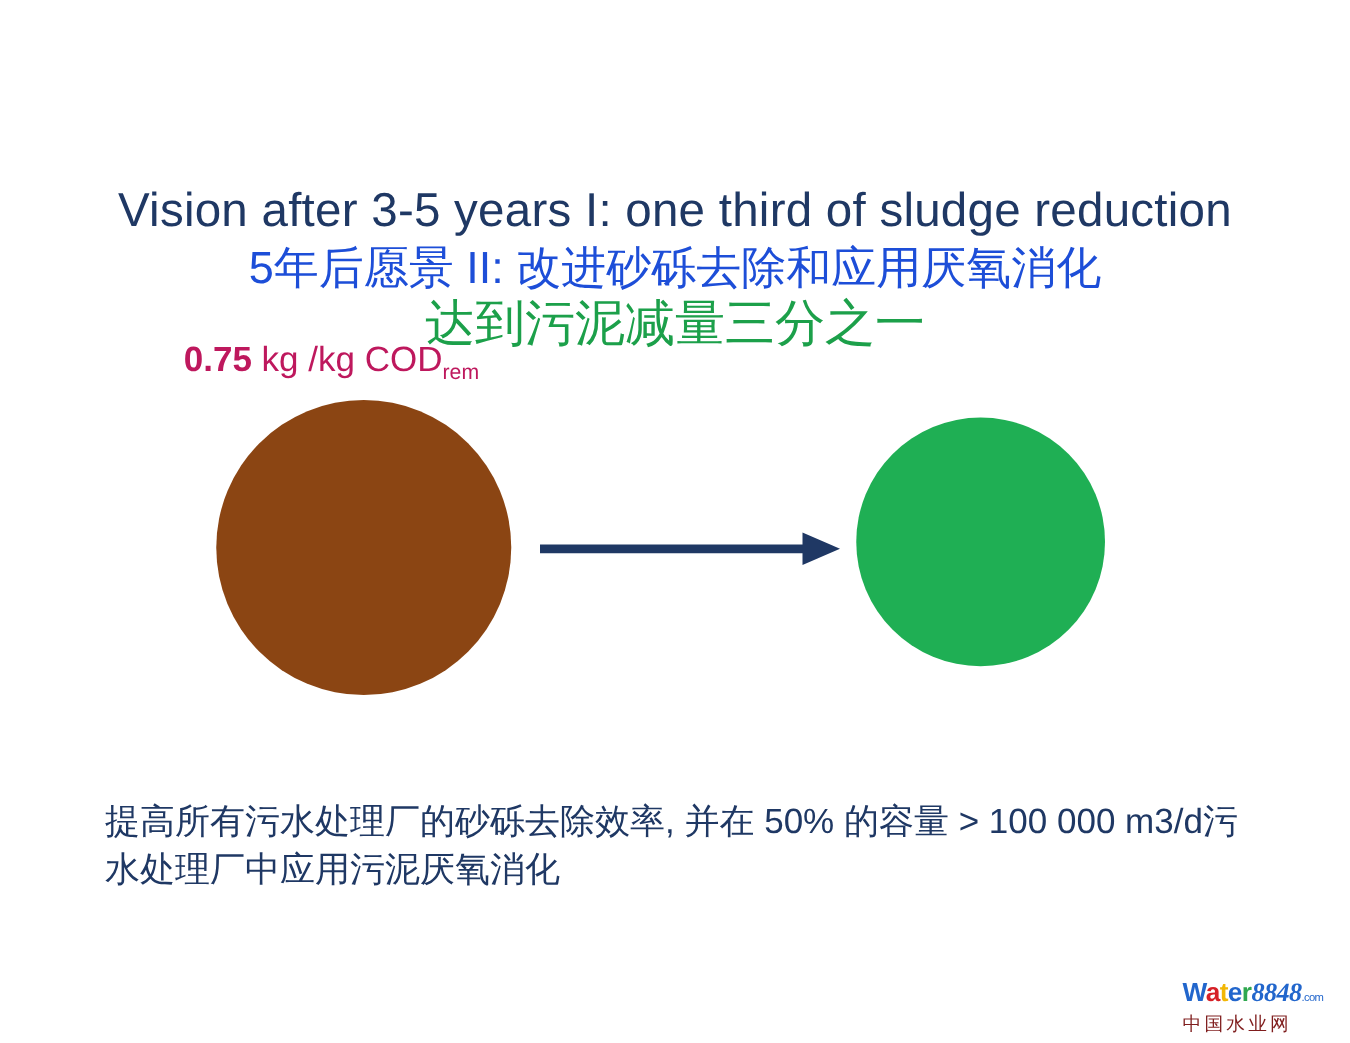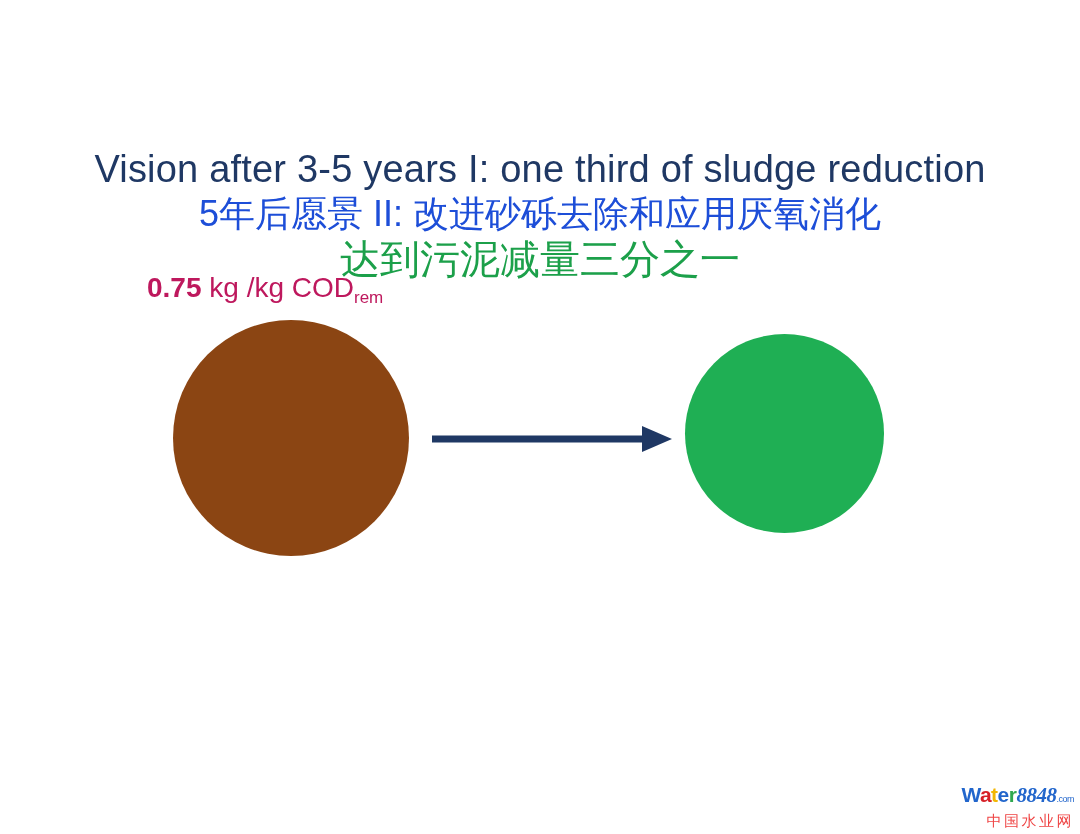--- a/index.html
+++ b/index.html
@@ -128,21 +128,21 @@
     color: #1F3864;
   }
 
   
   #watermark {
     position: absolute;
     left: 946px;
     top: 783px;
     width: 128px;
     height: 46px;
-    text-align: right;
+    text-align: left;
   }
   #watermark .wm-top {
     font-size: 21px;
     font-weight: bold;
     line-height: 23px;
     letter-spacing: -0.5px;
     white-space: nowrap;
   }
   #watermark .wm-top .l-w { color: #2266CC; }
   #watermark .wm-top .l-a { color: #D62027; }
@@ -155,21 +155,21 @@
     font-family: "Liberation Serif", serif;
   }
   #watermark .wm-top .l-com {
     color: #2266CC;
     font-size: 9px;
     font-weight: normal;
   }
   #watermark .wm-bottom {
     font-size: 15px;
     line-height: 19px;
-    color: #ef4444;
+    color: #7f1d1d;
     letter-spacing: 2.5px;
     white-space: nowrap;
   }
 </style>
 </head>
 <body>
 
 <div id="slide">
 
   <div class="title-block">
@@ -185,19 +185,20 @@
 
   <div class="circle" id="circle-before"></div>
   <div class="circle" id="circle-after"></div>
 
   <svg id="arrow" viewBox="0 0 240 42">
     <line x1="0" y1="21" x2="216" y2="21" stroke="#1F3864" stroke-width="7"></line>
     <polygon points="210,8 240,21 210,34" fill="#1F3864"></polygon>
   </svg>
 
 
+  <div class="caption" id="caption-cn">提高所有污水处理厂的砂砾去除效率, 并在 50% 的容量 &gt; 100 000 m3/d污水处理厂中应用污泥厌氧消化</div>
 
   <div id="watermark">
     <div class="wm-top"><span class="l-w">W</span><span class="l-a">a</span><span class="l-t">t</span><span class="l-e">e</span><span class="l-r">r</span><span class="l-num">8848</span><span class="l-com">.com</span></div>
     <div class="wm-bottom">中国水业网</div>
   </div>
 
 </div>
 
 </body></html>

